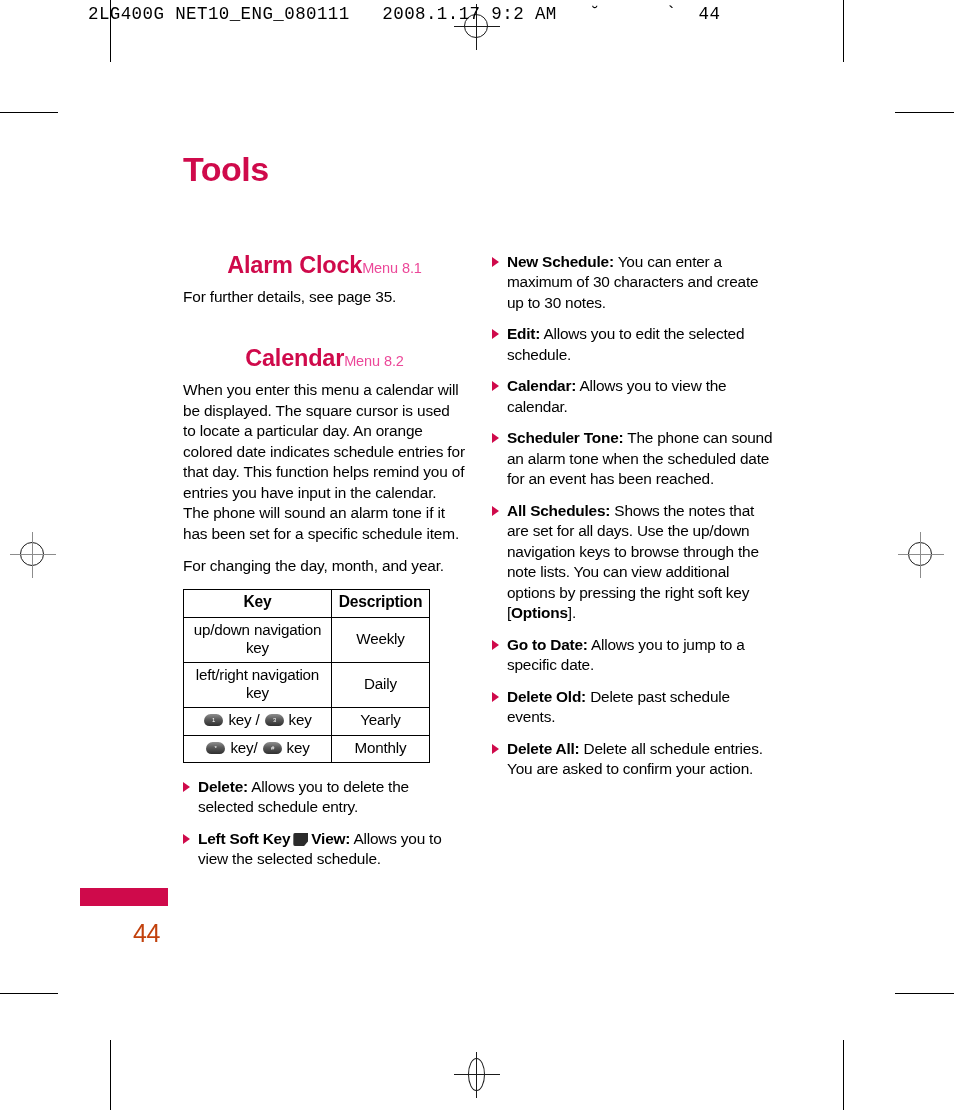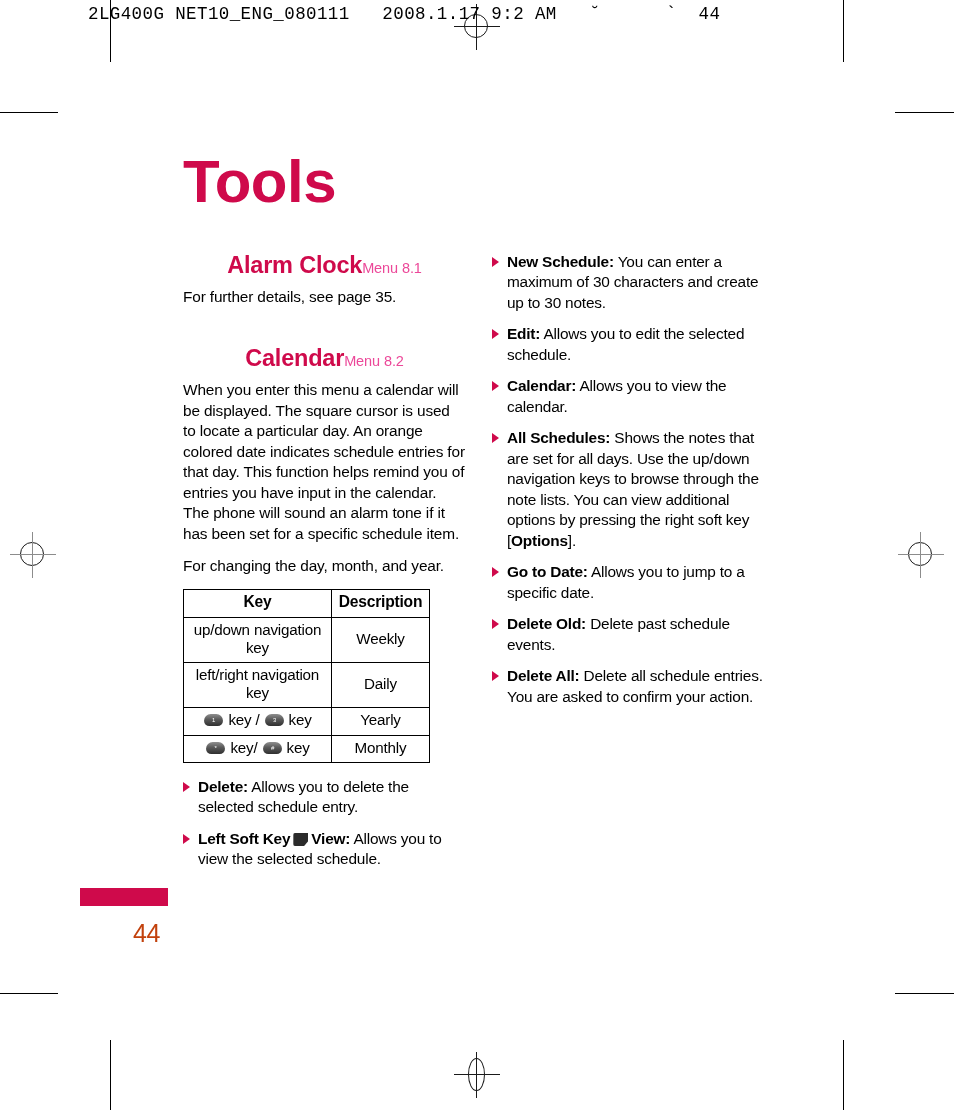--- a/index.html
+++ b/index.html
@@ -61,21 +61,21 @@
   .page {
     position: absolute;
     left: 0; top: 0;
     width: 954px; height: 1110px;
   }
 
   .chapter-title {
     position: absolute;
     left: 183px;
     top: 152px;
-    font-size: 60px;
+    font-size: 34px;
     font-weight: bold;
     color: #cf0a4b;
     letter-spacing: -0.5px;
     line-height: 1;
   }
 
   .col {
     position: absolute;
     top: 252px;
     width: 283px;
@@ -334,20 +334,25 @@
         <b>Edit:</b>
         <span>Allows you to edit the selected schedule.</span>
       </li>
       <li>
         <span class="tri"></span>
         <b>Calendar:</b>
         <span>Allows you to view the calendar.</span>
       </li>
       <li>
         <span class="tri"></span>
+        <b>Scheduler Tone:</b>
+        <span>The phone can sound an alarm tone when the scheduled date for an event has been reached.</span>
+      </li>
+      <li>
+        <span class="tri"></span>
         <b>All Schedules:</b>
         <span>Shows the notes that are set for all days. Use the up/down navigation keys to browse through the note lists. You can view additional options by pressing the right soft key [</span><b>Options</b><span>].</span>
       </li>
       <li>
         <span class="tri"></span>
         <b>Go to Date:</b>
         <span>Allows you to jump to a specific date.</span>
       </li>
       <li>
         <span class="tri"></span>

